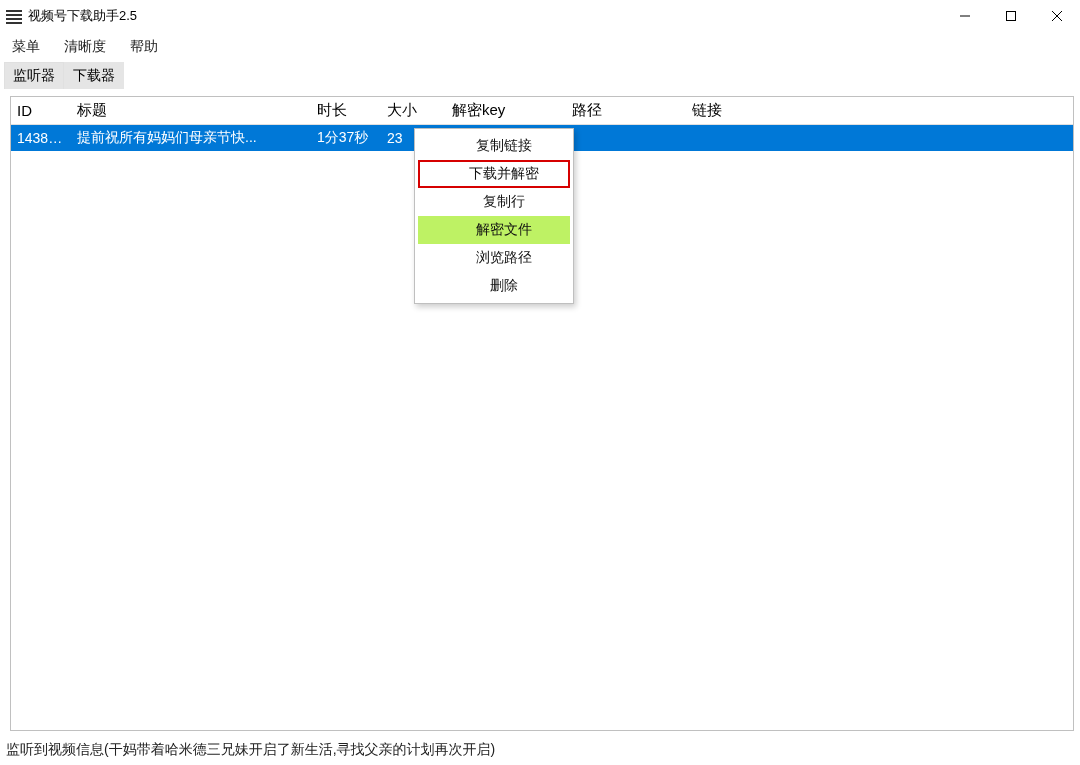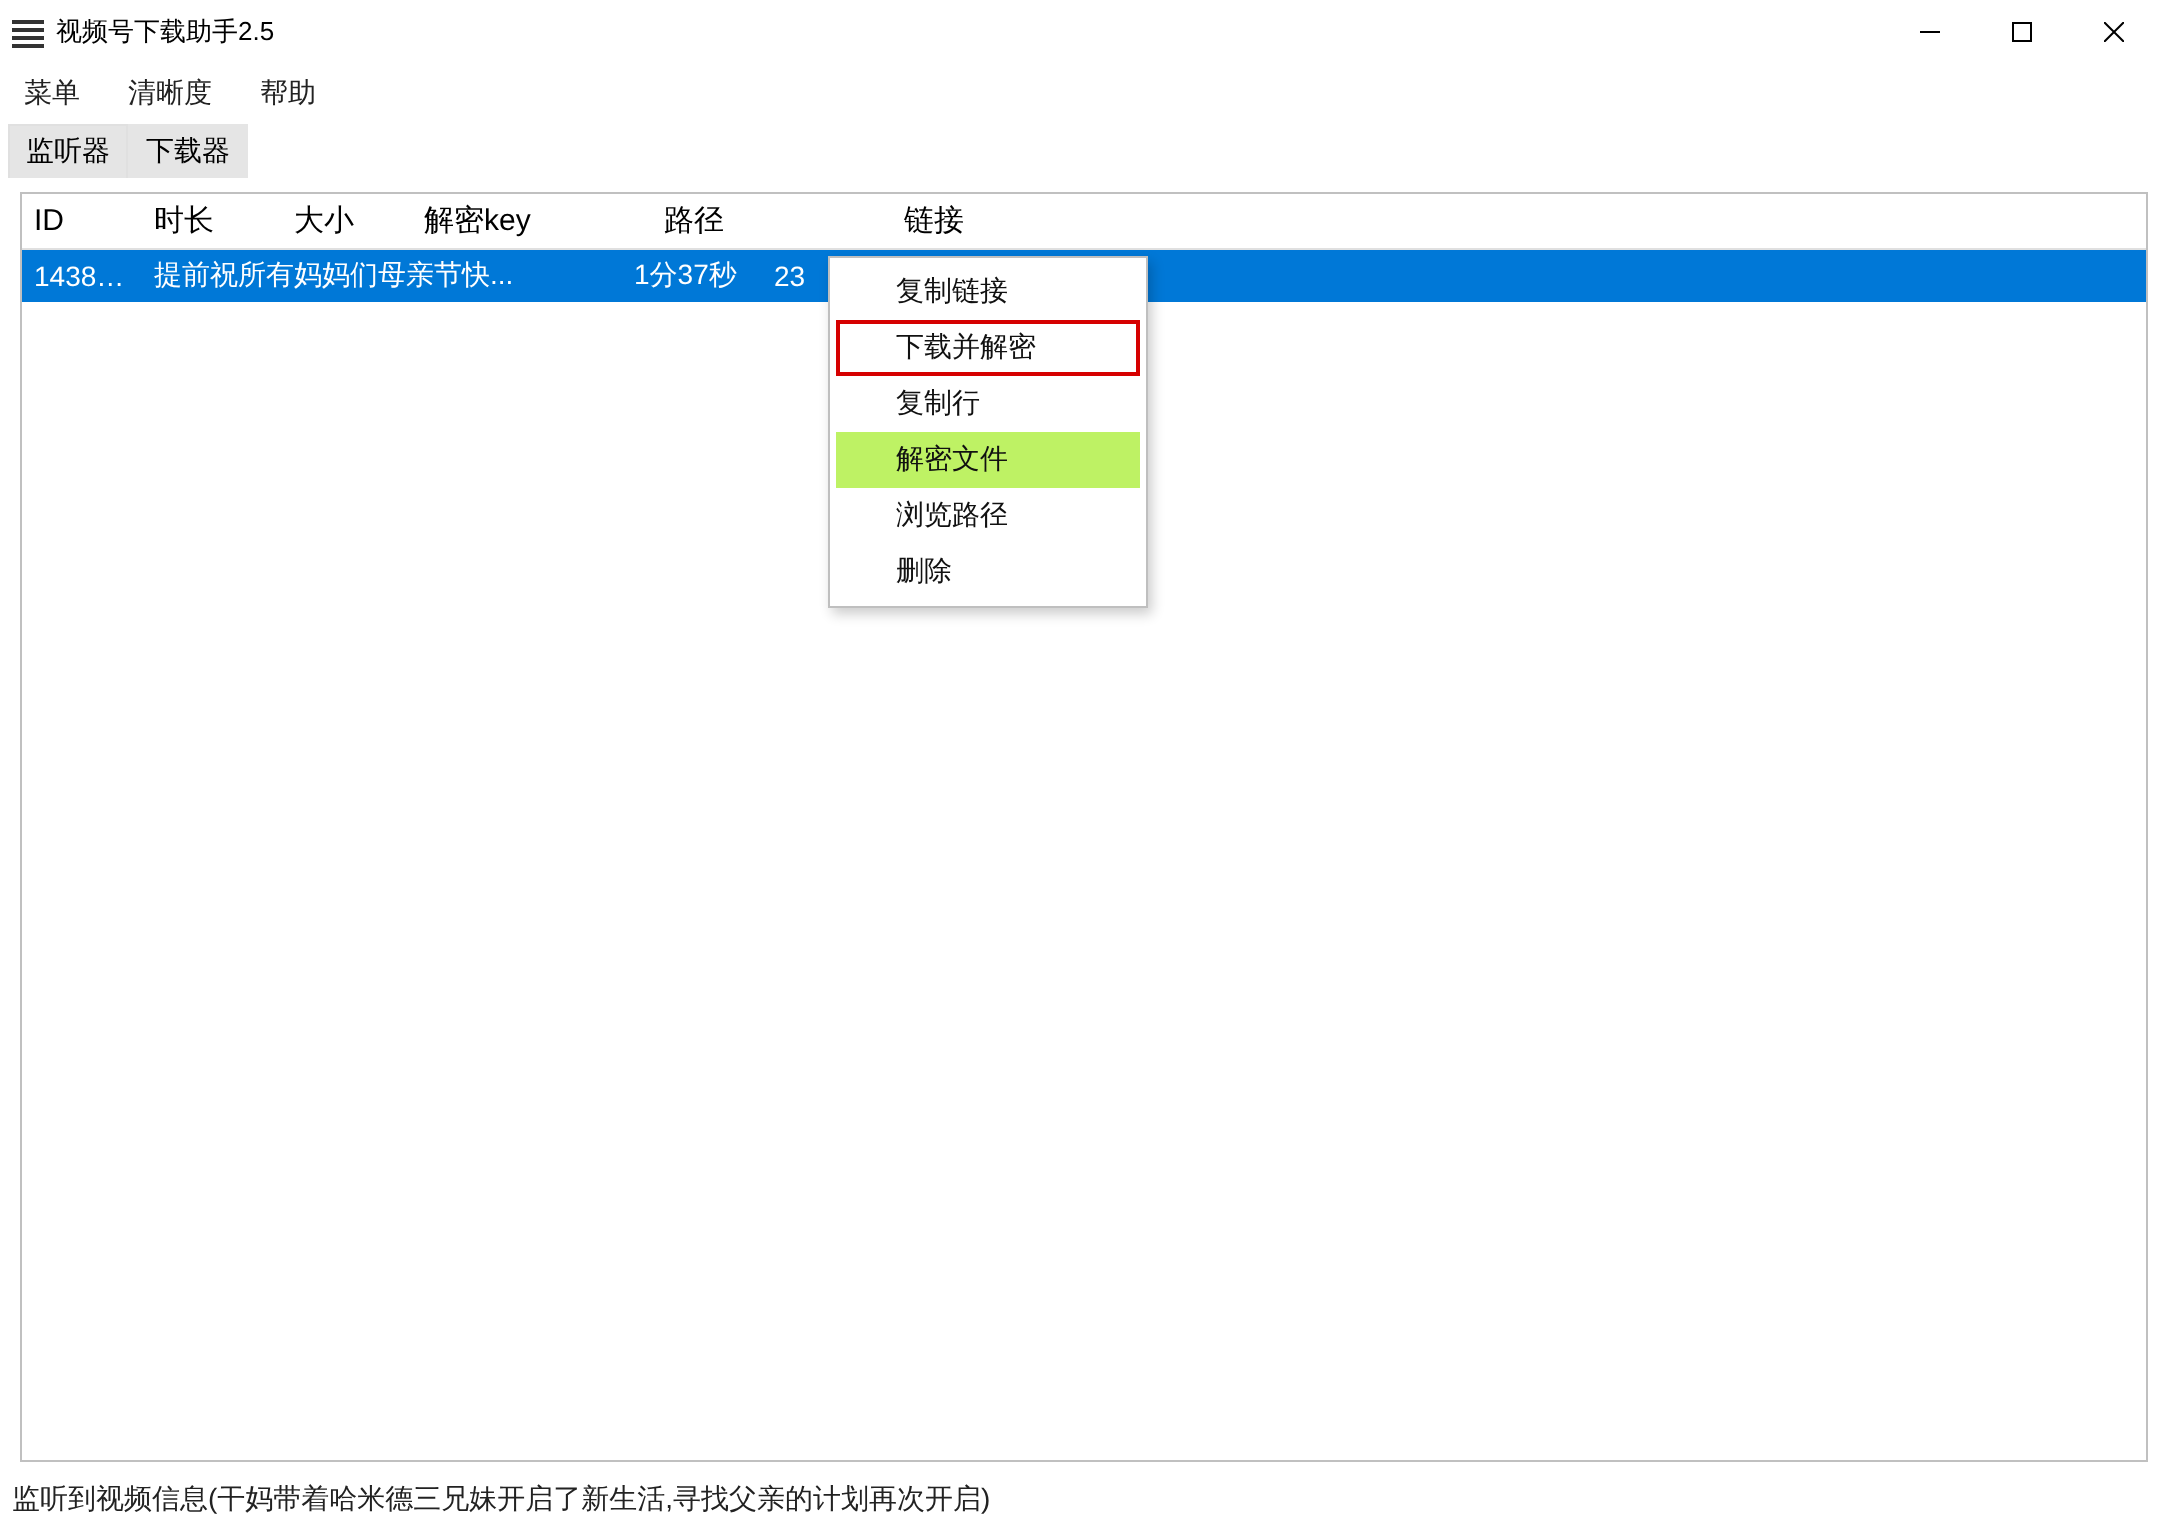--- a/index.html
+++ b/index.html
@@ -132,20 +132,21 @@
       border: 1px solid #bfbfbf;
       box-shadow: 2px 3px 6px rgba(0,0,0,0.2);
       padding: 3px;
       z-index: 100;
     }
     .context-menu .cm-item {
       padding: 5px 10px 5px 30px;
       font-size: 14px;
       color: #111;
       position: relative;
+      text-align: center;
     }
     .context-menu .cm-item.hovered {
       background: #bef264;
     }
     .context-menu .cm-item.highlighted {
       border: 2px solid #d60000;
       padding: 3px 8px 3px 28px;
     }
     .statusbar {
       position: absolute;
@@ -193,20 +194,21 @@
 </div>
 
 <div class="tabbar">
   <div class="tab active">监听器</div>
   <div class="tab">下载器</div>
 </div>
 
 <div class="content">
   <div class="table-header">
     <div class="col col-id">ID</div>
+    <div class="col col-title">标题</div>
     <div class="col col-dur">时长</div>
     <div class="col col-size">大小</div>
     <div class="col col-key">解密key</div>
     <div class="col col-path">路径</div>
     <div class="col col-url">链接</div>
   </div>
   <div class="table-row selected">
     <div class="cell col-id">14389...</div>
     <div class="cell col-title">提前祝所有妈妈们母亲节快...</div>
     <div class="cell col-dur">1分37秒</div>

